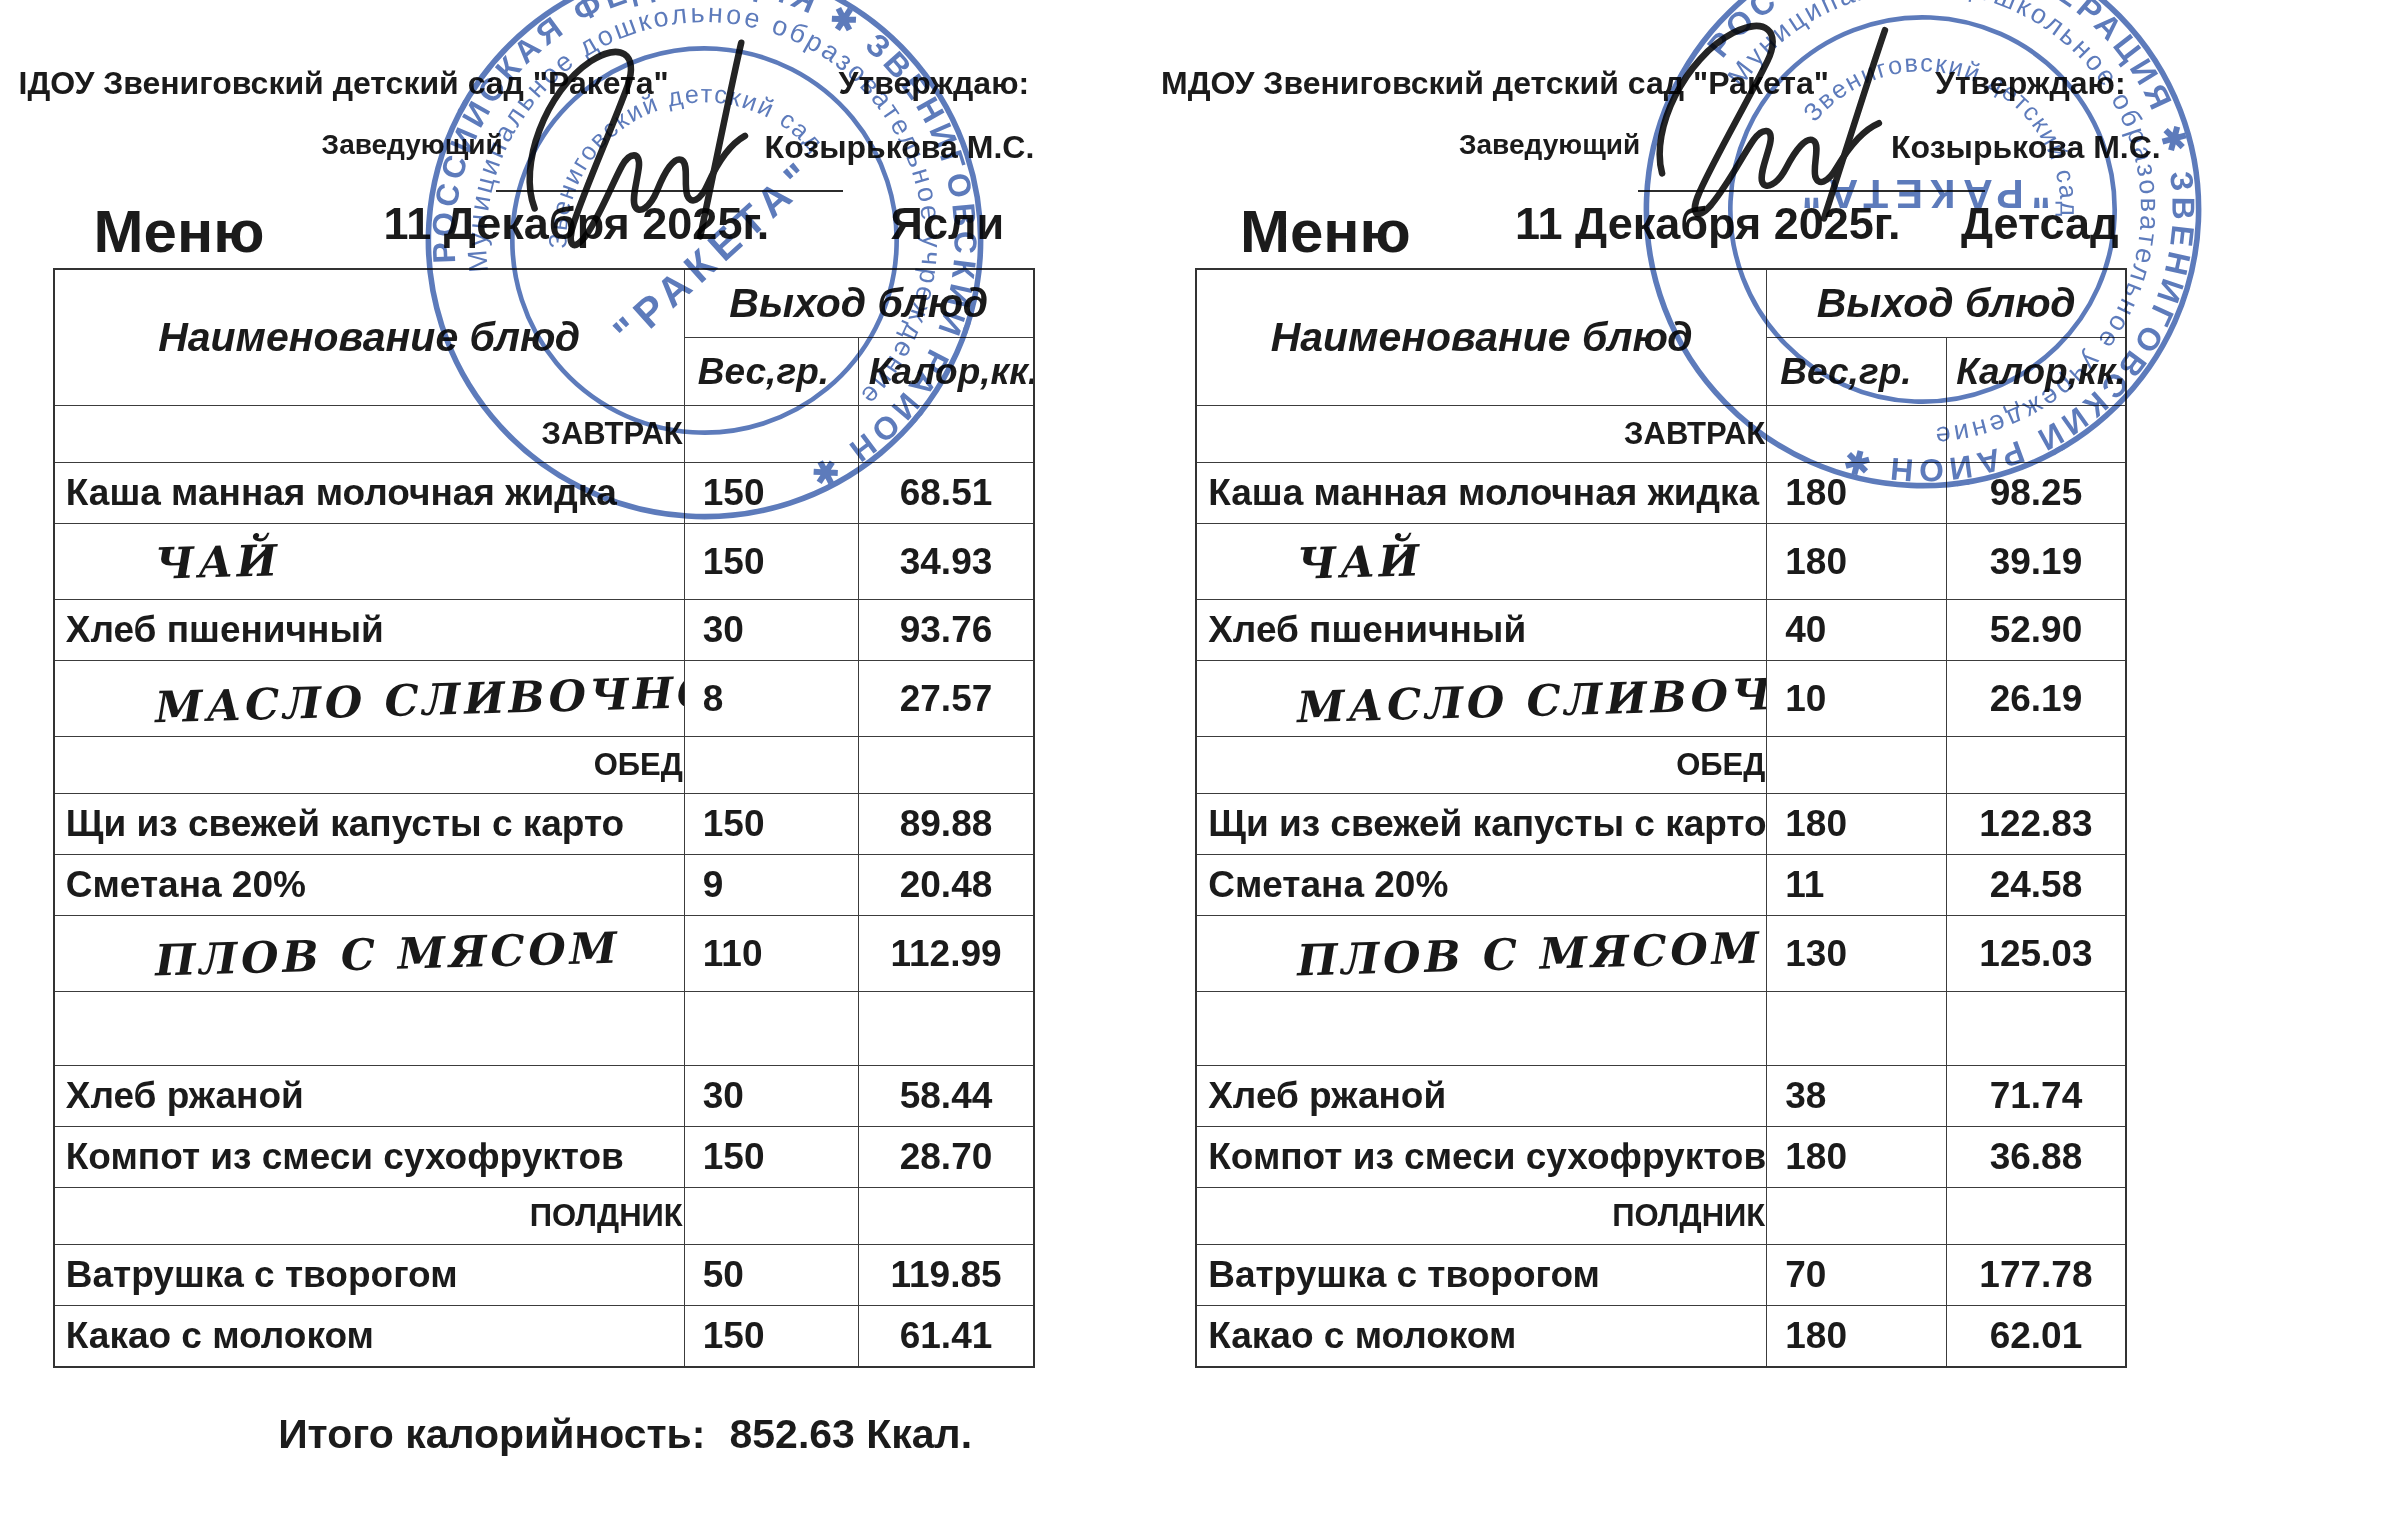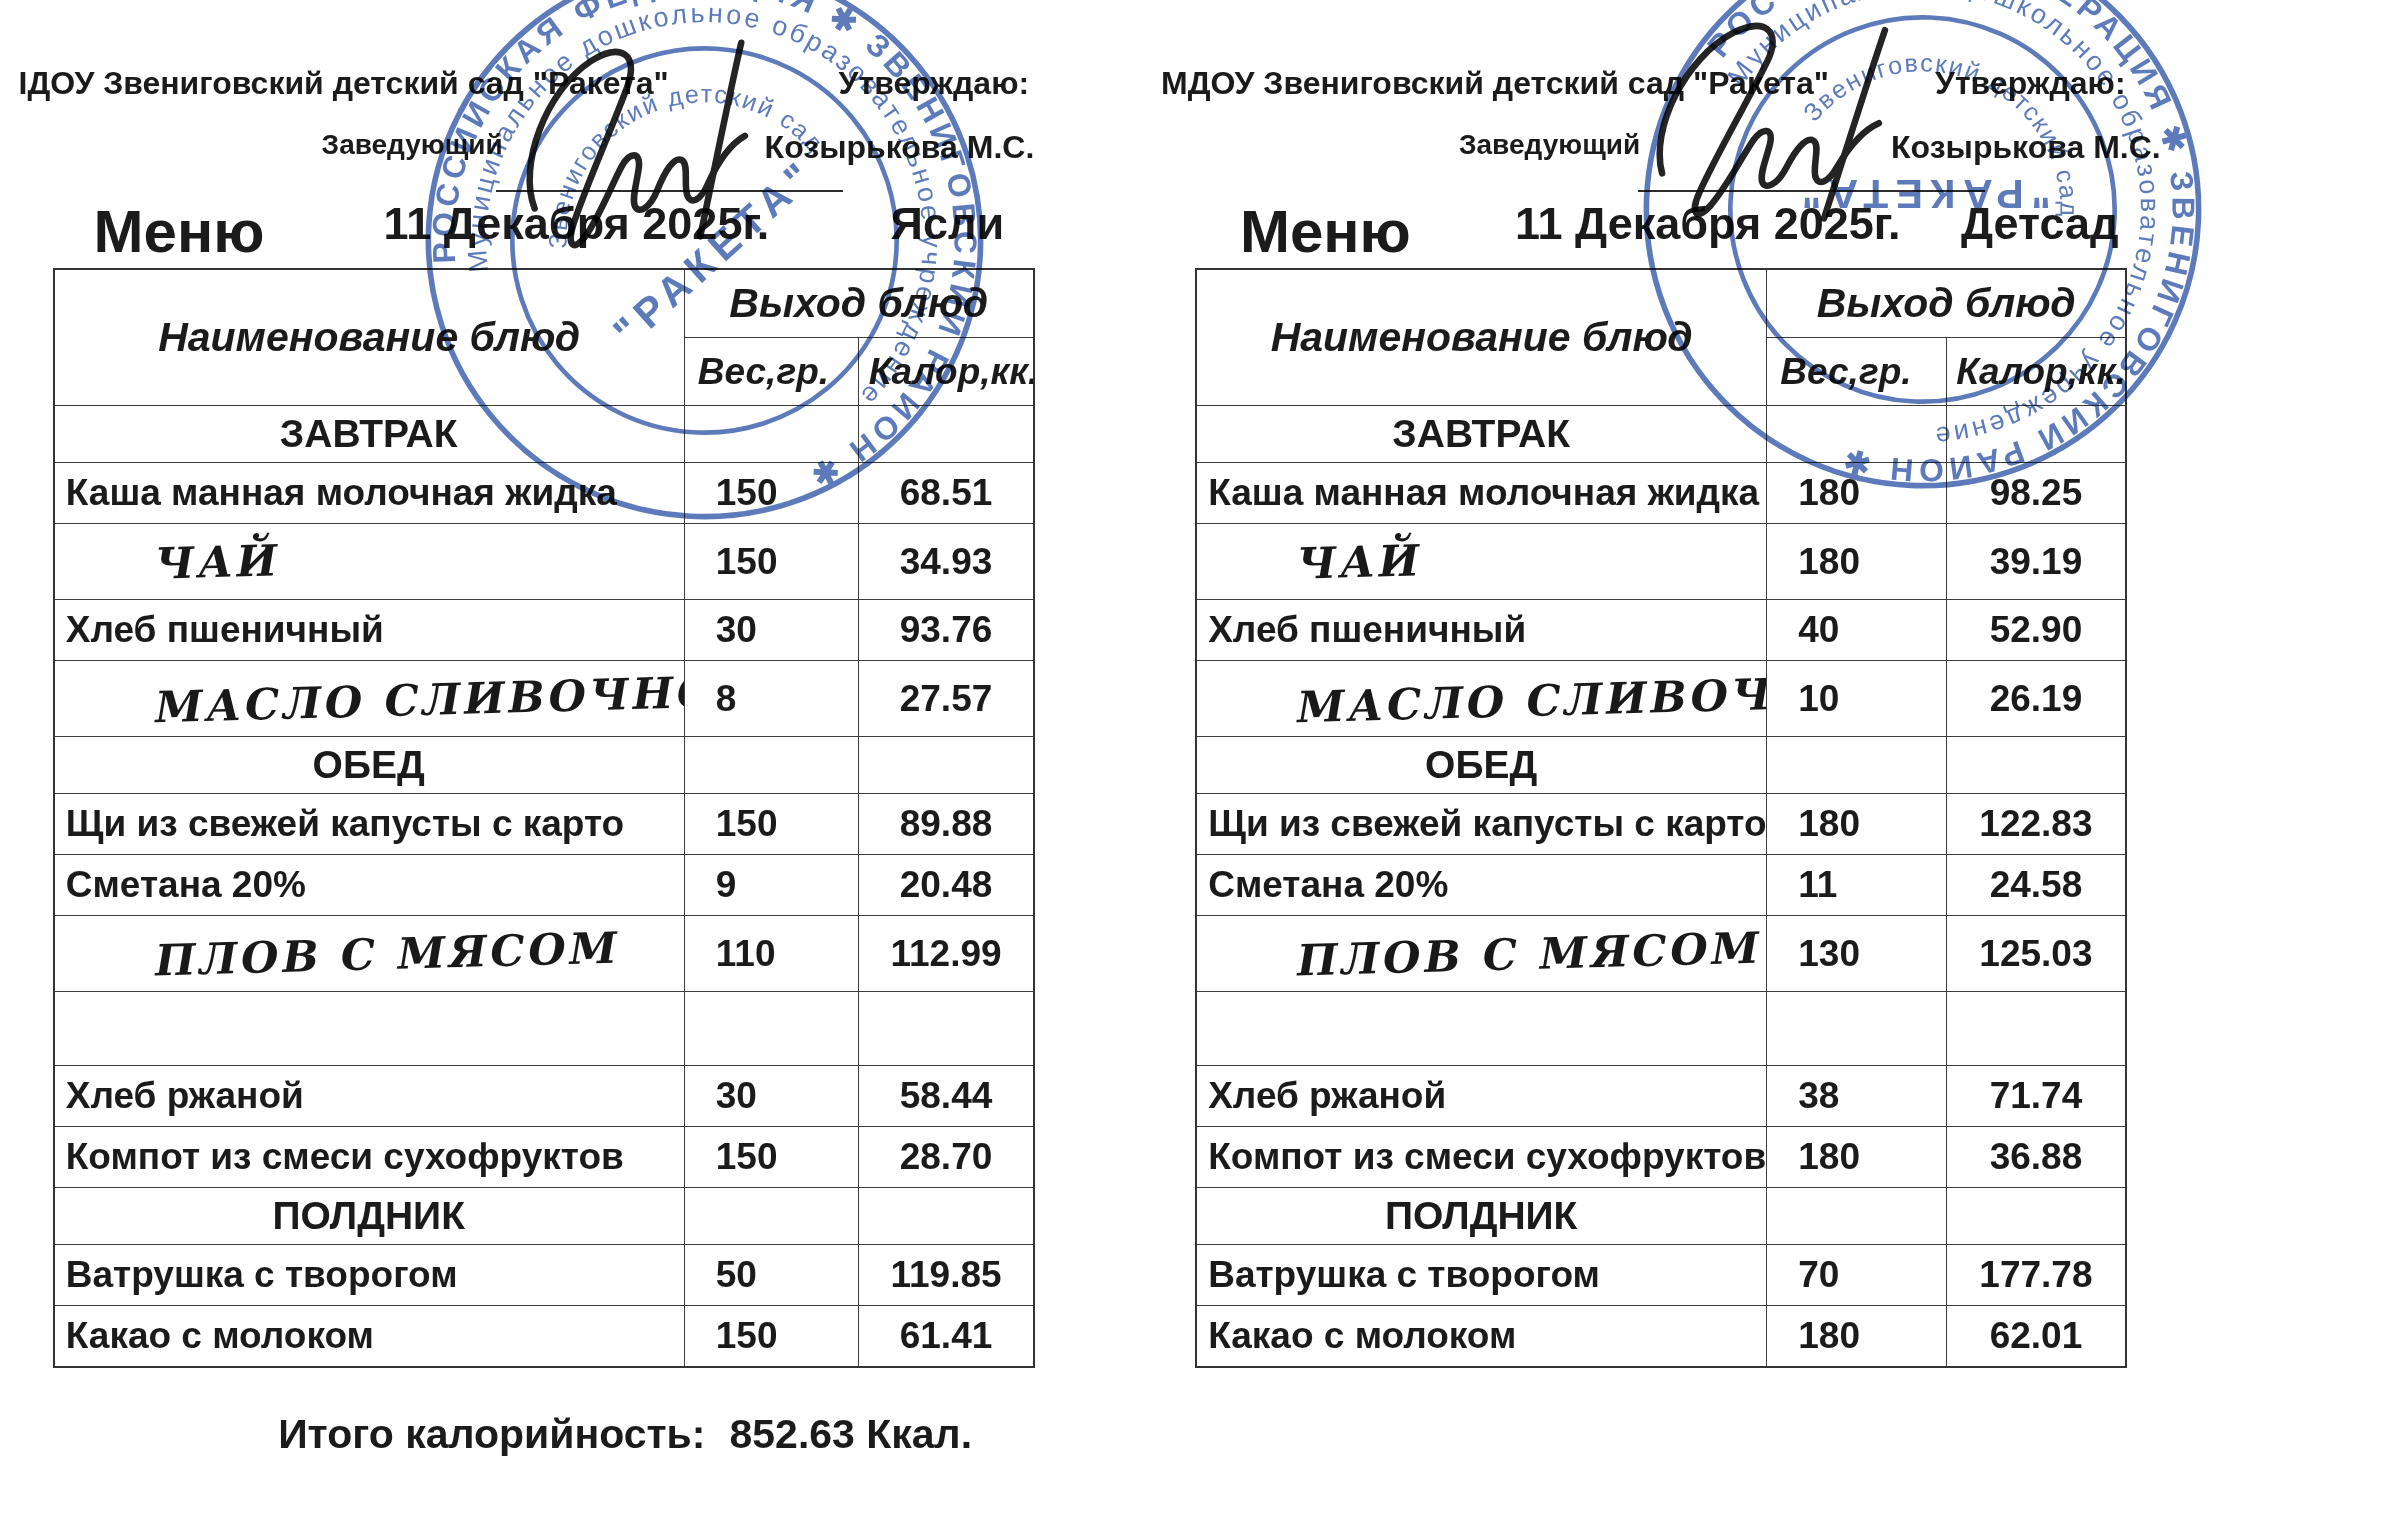--- a/index.html
+++ b/index.html
@@ -34,25 +34,25 @@
   table.dishes td,table.dishes th{border:1.9px solid #3c3c3c;overflow:hidden;}
   table.dishes{border:2.8px solid #333;}
   th.h-name{width:64%;font-size:41px;font-style:italic;font-weight:700;text-align:center;}
   #menu-right th.h-name{width:61%;}
   th.h-out{font-size:41px;font-style:italic;font-weight:700;text-align:center;height:65px;}
   th.h-w{width:18.5%;font-size:37px;font-style:italic;font-weight:700;text-align:left;padding-left:13px;height:65px;}
   #menu-right th.h-w{width:17.6%;}
   th.h-c{width:17.5%;font-size:37px;font-style:italic;font-weight:700;text-align:left;padding-left:9.3px;}
   #menu-right th.h-c{width:21.4%;}
   td.td-name{font-size:37px;font-weight:700;text-align:left;padding-left:11.2px;white-space:nowrap;}
-  td.td-w{font-size:37px;font-weight:700;text-align:left;padding-left:31px;}
+  td.td-w{font-size:37px;font-weight:700;text-align:left;padding-left:18px;}
   td.td-c{font-size:37px;font-weight:700;text-align:center;}
   tr.row-item td{height:58px;}
   tr.row-section td{height:54px;}
-  tr.row-section td.td-name{text-align:center;padding-left:0;font-size:39px;}
+  tr.row-section td.td-name{text-align:right;padding-left:0;font-size:31px;}
   tr.row-hand td{height:73px;border-top-style:dashed;}
   tr.row-empty td{height:71px;border-top-style:dashed;}
   .hand{font-family:"DejaVu Serif",serif;font-style:italic;font-weight:700;
         font-size:43px;letter-spacing:3.7px;display:inline-block;
         transform:rotate(-1.6deg);margin-left:89px;color:#191919;}
   .total{margin:43px 0 0 34px;font-size:41px;font-weight:700;text-align:center;padding-left:140px;white-space:nowrap;}
   .total .tv{margin-left:24px;}
   .stamp{position:absolute;mix-blend-mode:multiply;opacity:.78;pointer-events:none;}
   #stamp-left{left:406px;top:-58px;transform:rotate(-18deg);}
   #stamp-right{left:1624px;top:-89px;transform:rotate(24deg);}

